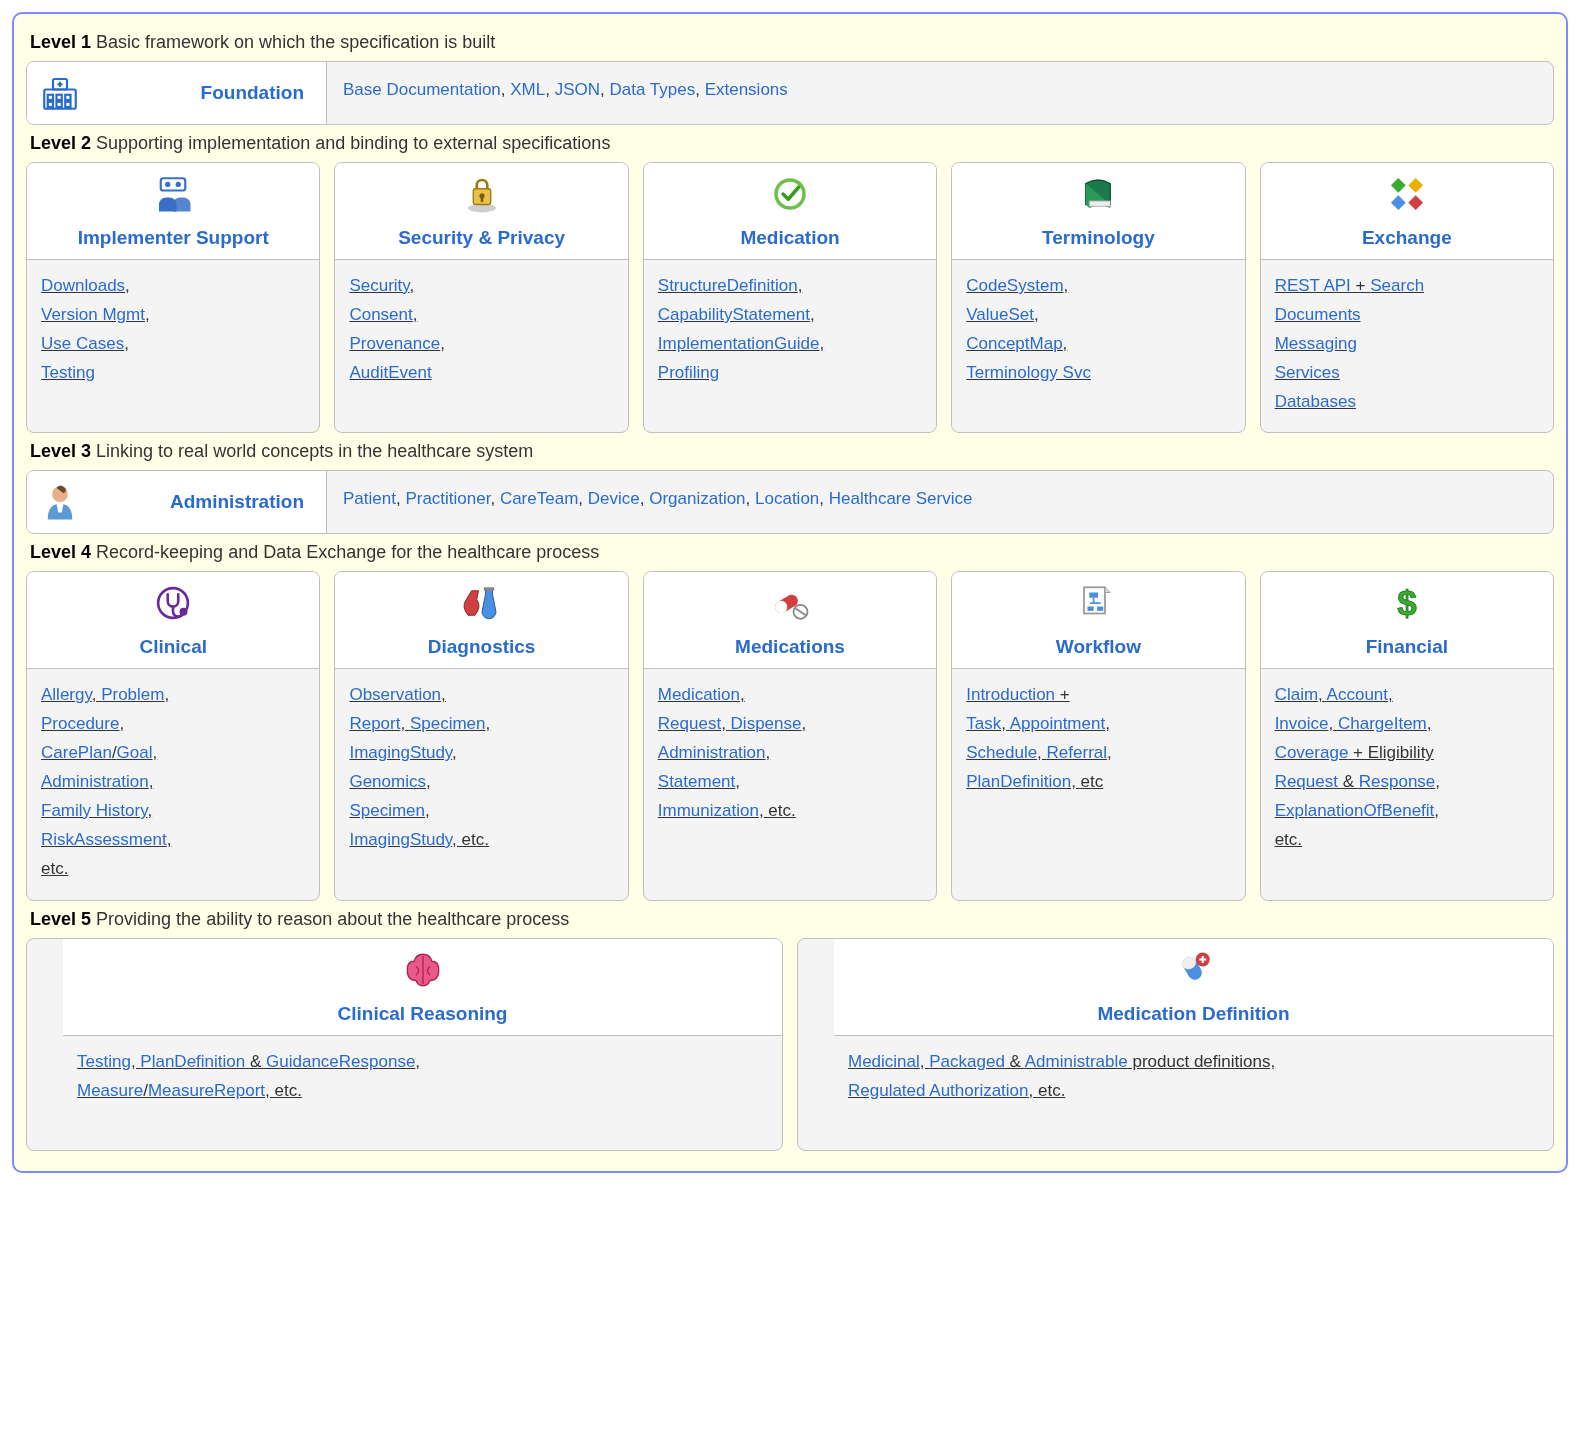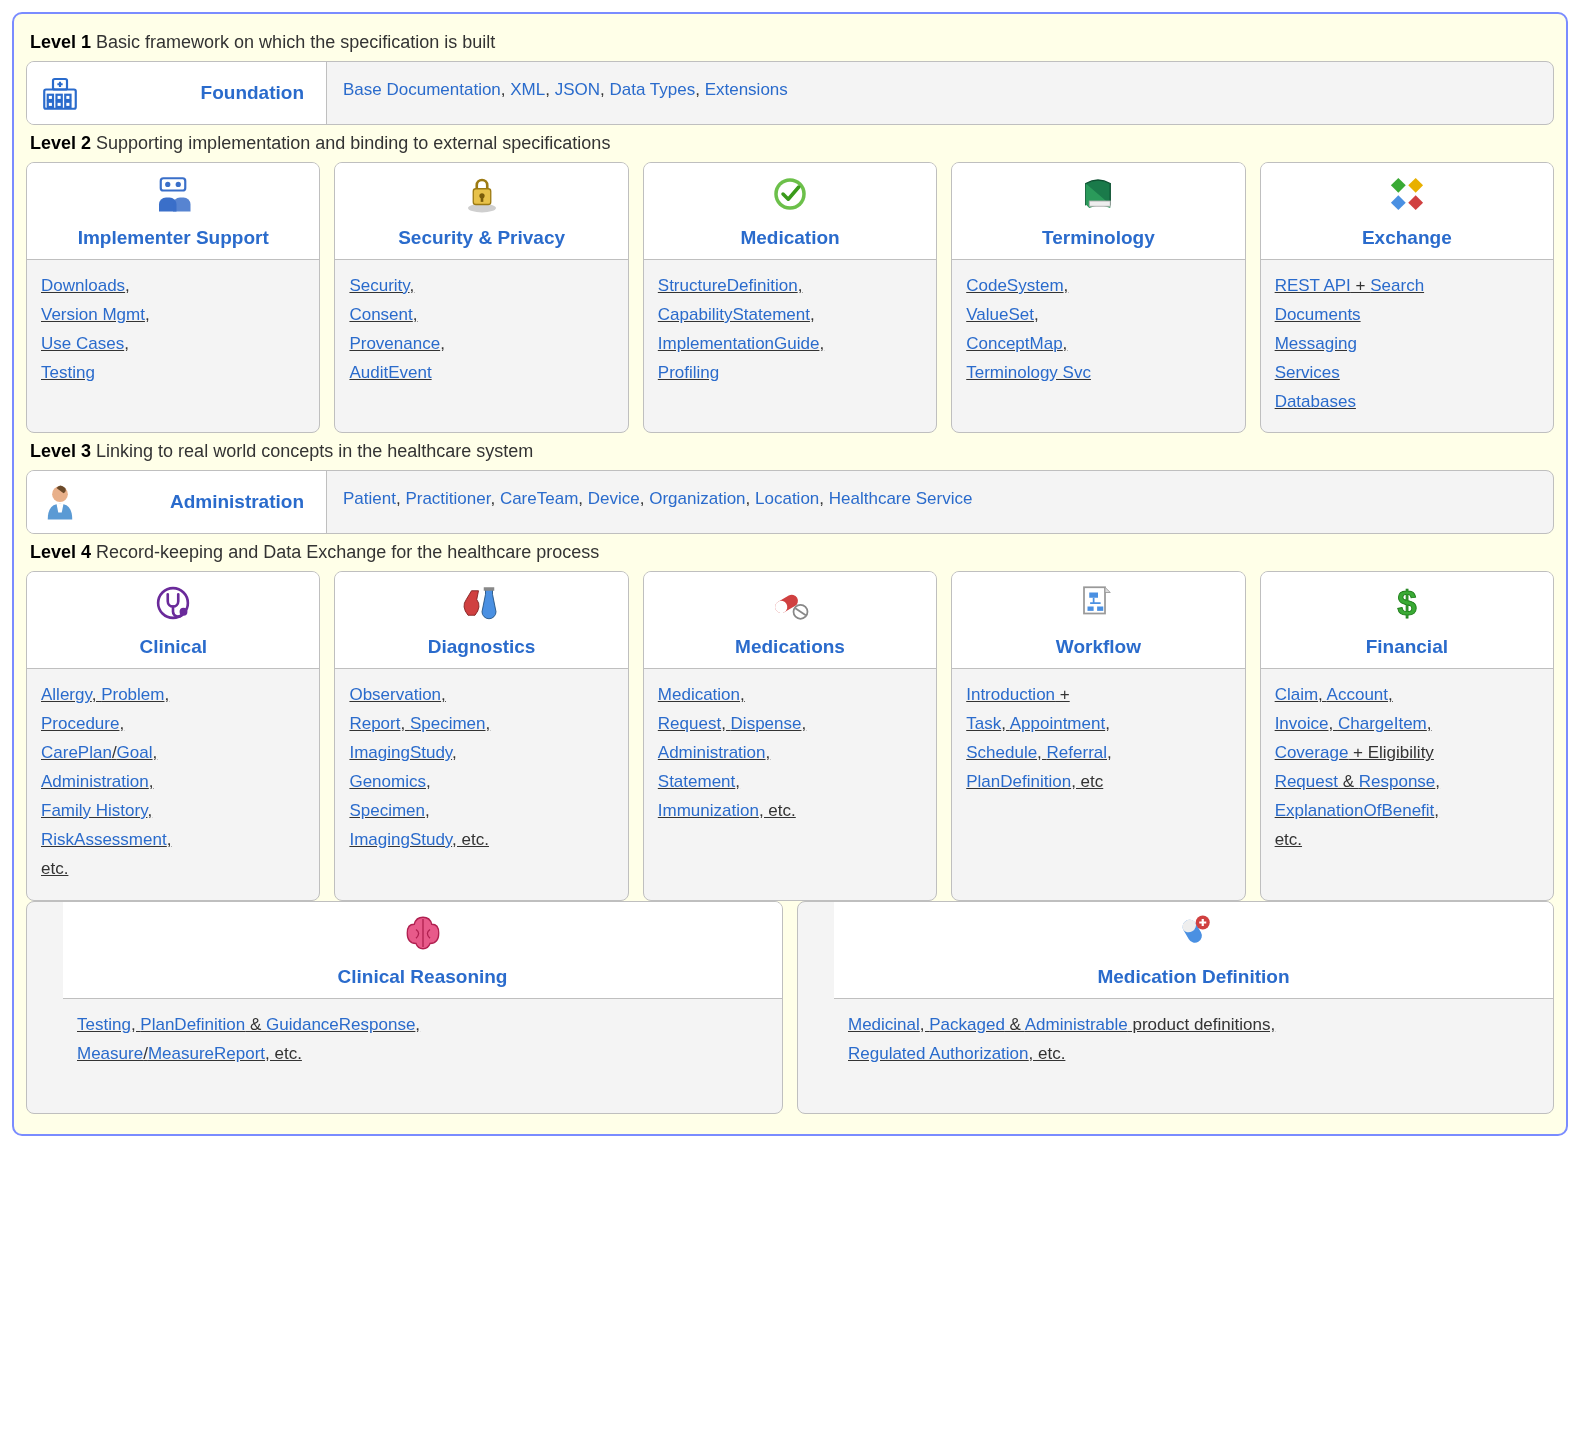--- a/index.html
+++ b/index.html
@@ -390,20 +390,23 @@
         <a class="link">Invoice</a><span>, </span>
         <a class="link">ChargeItem</a><span>, </span><br>
         <a class="link">Coverage</a><span> + Eligibility </span><br>
         <a class="link">Request</a><span> &amp; </span><a class="link">Response</a><span>, </span><br>
         <a class="link">ExplanationOfBenefit</a><span>, </span><br>
         <span>etc.</span>
       </div>
     </div>
   </div>
 
+  <div class="level-heading">
+    <b>Level 5</b> <span>Providing the ability to reason about the healthcare process</span>
+  </div>
   <div class="half-row">
     <div class="card">
       <div class="head">
         <span class="icon">
           <svg viewBox="0 0 48 48">
               <path d="M14 14 q-8 0 -8 10 q0 12 10 12 q2 6 8 6 t8 -6 q10 0 10 -12 q0 -10 -8 -10 q-2 -8 -10 -8 t-10 8 z" fill="#e85a8a" stroke="#b02050" stroke-width="1.5"></path>
               <path d="M24 8 v32 M16 20 q6 4 0 10 M32 20 q-6 4 0 10" stroke="#b02050" stroke-width="1.5" fill="none"></path>
             </svg>
         </span>
         <a class="link title">Clinical Reasoning</a>

